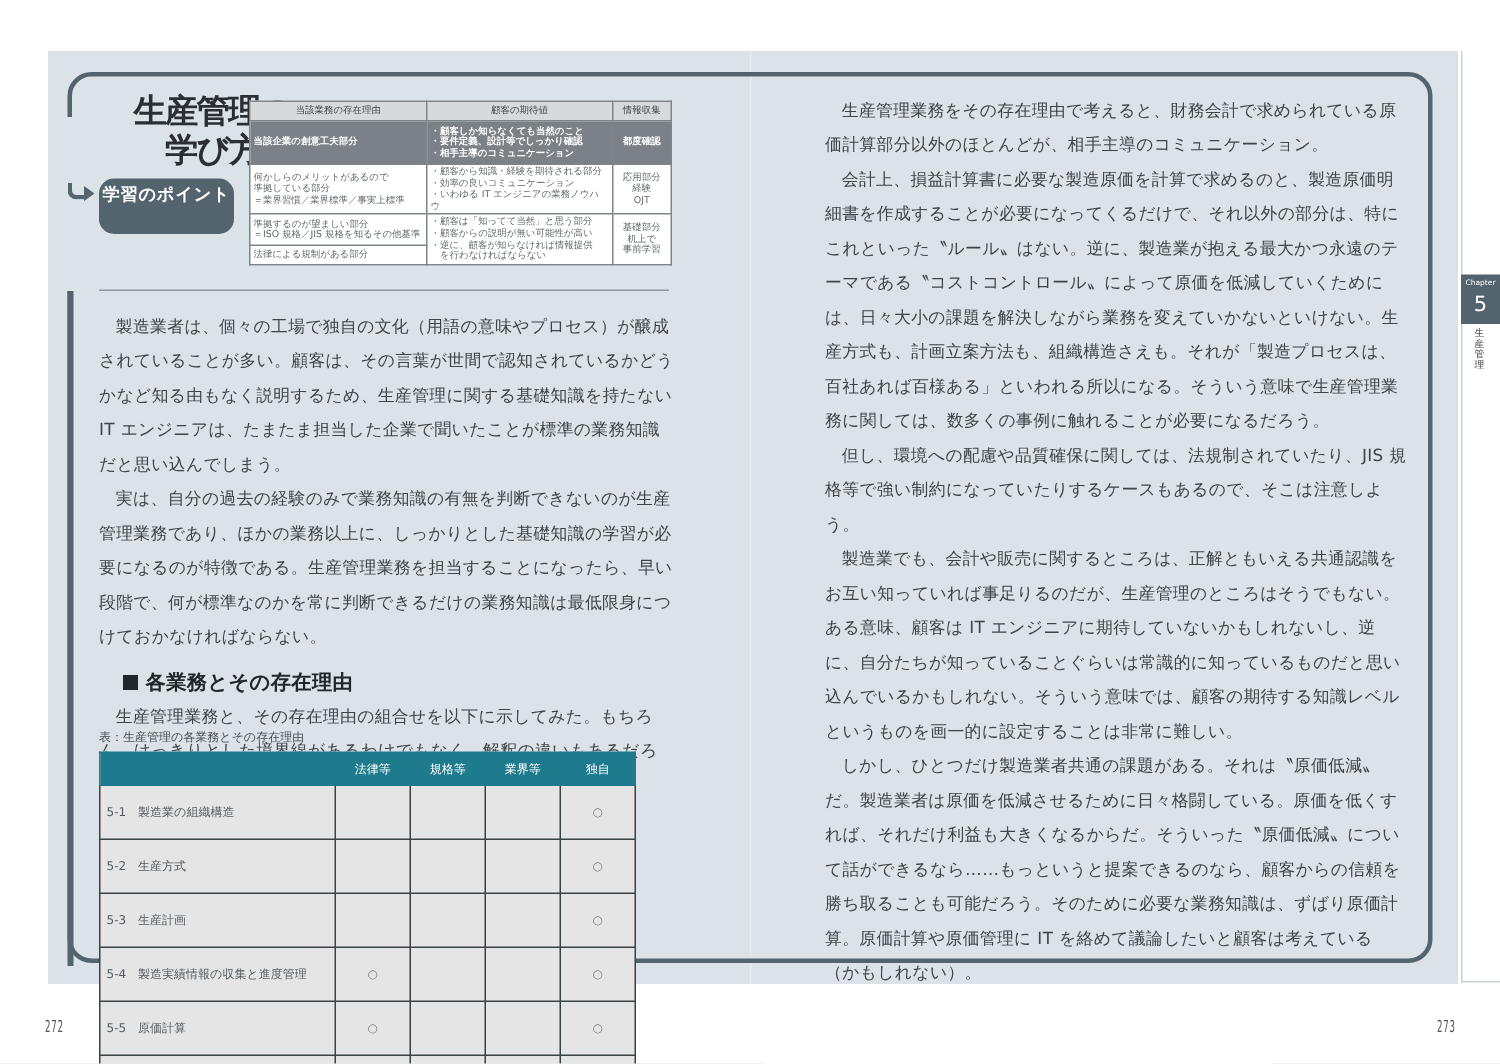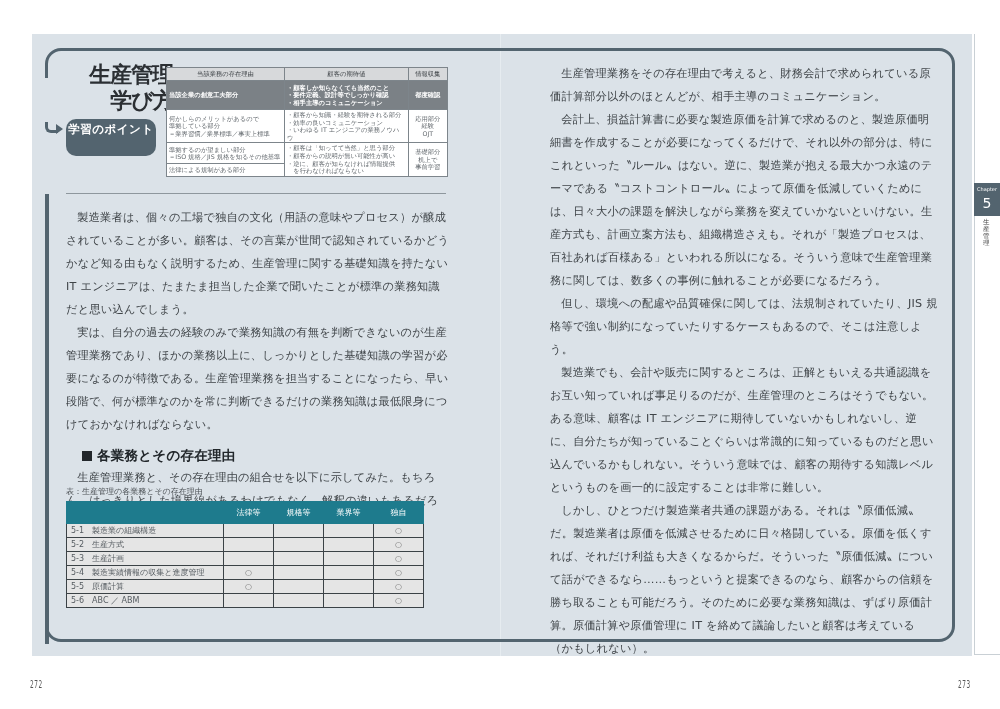--- a/index.html
+++ b/index.html
@@ -71,21 +71,21 @@
   }
   table.grid {
     position:absolute; left:66px; top:501px; width:358px; border-collapse:collapse;
     font-size:8px; color:#555b60; background:#e5e5e5;
   }
   table.grid th {
     background:#1e7b8d; color:#fff; font-weight:normal; height:19px; border:1px solid #1e7b8d;
     border-left:1px solid #5fa3b0;
   }
   table.grid td {
-    border:1px solid #3b4246; height:13px; padding:0 4px; line-height:13px;
+    border:1px solid #3b4246; height:13px; padding:11px 4px; line-height:13px;
   }
   table.grid td.mark { text-align:center; color:#777; }
   .page-num {
     position:absolute; top:678px; font-size:11px; color:#555; font-family:"DejaVu Sans Mono", monospace;
     transform:scaleX(0.55); transform-origin:left top; letter-spacing:1px;
   }
   .chapter-strip {
     position:absolute; left:974px; top:34px; width:26px; height:620px; background:#fff;
     border-left:1px solid #c9d0d5; border-bottom:1px solid #c9d0d5;
   }

